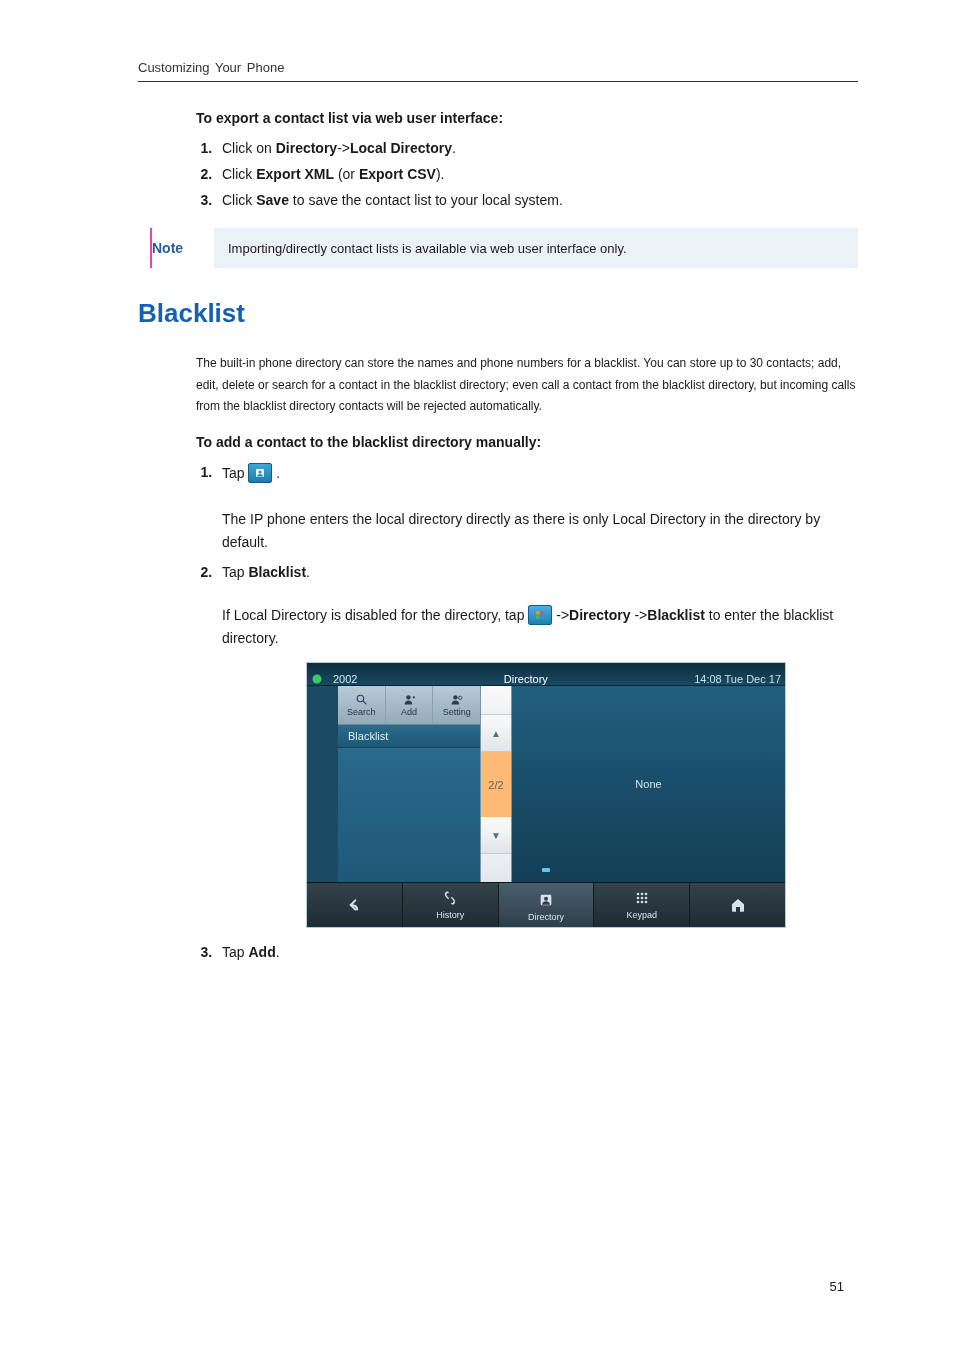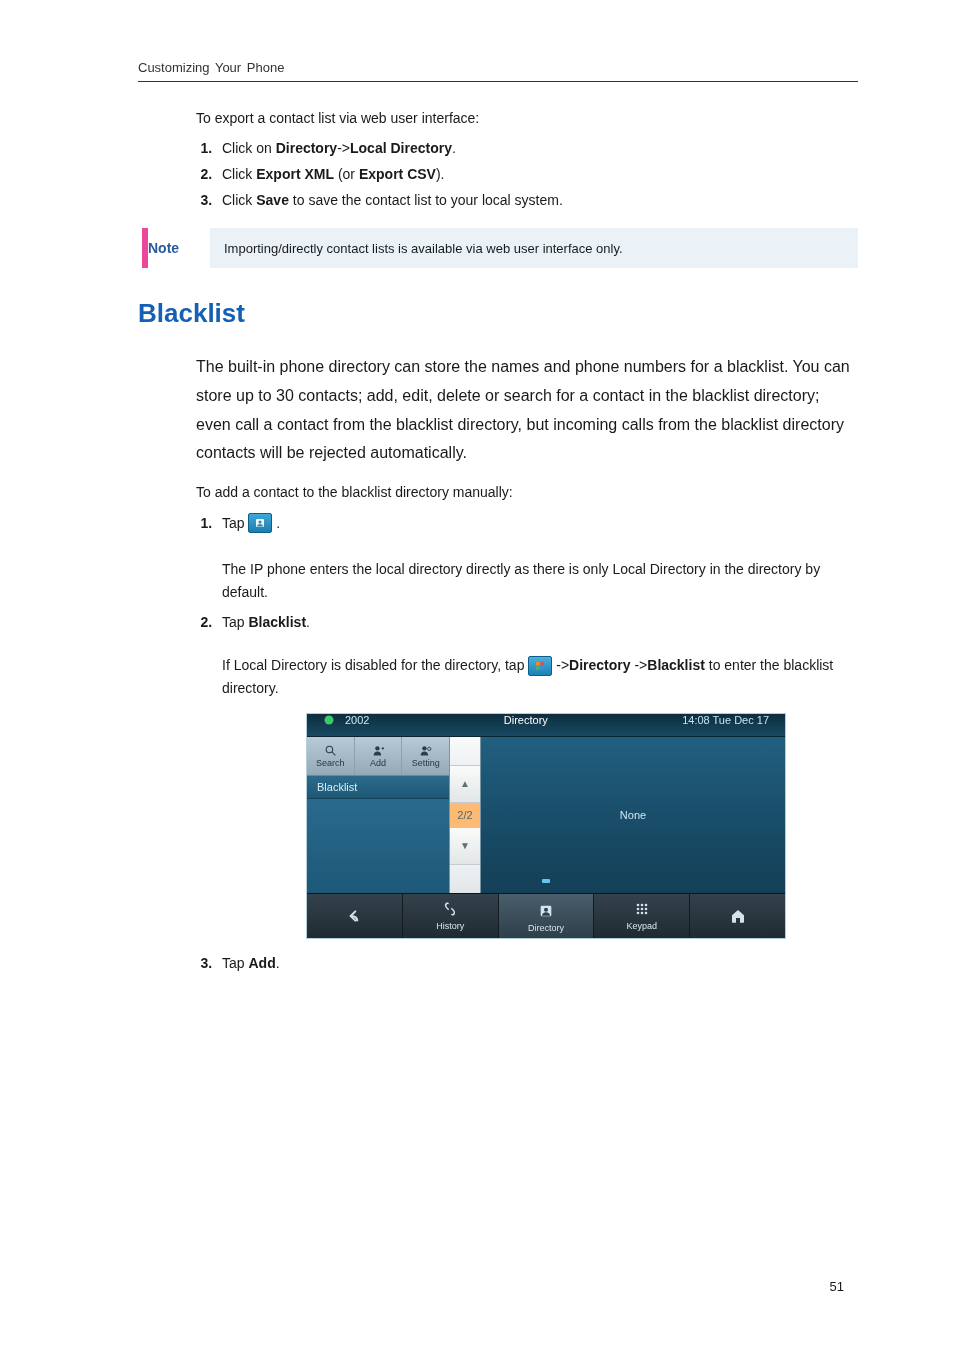--- a/index.html
+++ b/index.html
@@ -19,47 +19,47 @@
   .header-line {
     text-align: left;
     font-size: 13px;
     color: #333;
     border-bottom: 1px solid #333;
     padding-bottom: 6px;
     margin-bottom: 28px;
     word-spacing: 2px;
   }
   .section-intro {
-    font-weight: normal;
+    font-weight: bold;
     font-size: 14px;
     margin: 8px 0 14px 58px;
   }
   ol.steps {
     margin: 0 0 20px 58px;
     padding-left: 20px;
     font-size: 14px;
   }
   ol.steps > li {
     margin-bottom: 10px;
     padding-left: 6px;
   }
   ol.steps > li::marker {
     font-weight: bold;
   }
   .step-body {
     margin-top: 24px;
     line-height: 1.65;
   }
   .note-box {
-    margin: 18px 0 28px 4px;
+    margin: 18px 0 28px 12px;
     background: #eaf2f7;
     display: flex;
     align-items: center;
     font-size: 13px;
-    border-left: 6px solid #ec4899;
+    border-left: 2px solid #ec4899;
   }
   .note-label {
     color: #2a5b9c;
     font-weight: bold;
     padding: 12px 18px 12px 0;
     background: #fff;
     font-size: 14px;
     width: 62px;
     box-sizing: border-box;
   }
@@ -68,21 +68,21 @@
     flex: 1;
   }
   h1.section {
     color: #1560b5;
     font-size: 26px;
     font-weight: bold;
     margin: 30px 0 24px 0;
   }
   .body-para {
     margin: 0 0 16px 58px;
-    font-size: 16px;
+    font-size: 12px;
     line-height: 1.8;
   }
   .inline-icon {
     display: inline-flex;
     align-items: center;
     justify-content: center;
     width: 22px;
     height: 18px;
     background: linear-gradient(#3fa9d6, #1f7bb0);
     border: 1px solid #0d5f88;
@@ -100,34 +100,35 @@
     width: 478px;
     margin: 12px 0 16px 84px;
     font-family: Arial, sans-serif;
     font-size: 11px;
     color: #e5eef4;
     border: 1px solid #b5ced9;
     background: #1b4a63;
   }
   .p-status {
     display: flex;
-    align-items: flex-start;
+    align-items: flex-end;
     height: 22px;
     background: linear-gradient(#0e2d3d, #184a63);
     border-bottom: 1px solid #0a2331;
-    padding: 0 16px;
+    padding: 0 4px;
     gap: 6px;
   }
   .p-status .ext { color: #cdebf7; margin-left: 4px; }
   .p-status .title { flex: 1; text-align: center; color: #fff; }
   .p-status .clock { color: #bfe4f2; }
 
   .p-midrow {
     display: flex;
-    height: 156px;
+    height: 196px;
+    margin-left: 31px;
   }
   .p-left {
     width: 142px;
     display: flex;
     flex-direction: column;
   }
   .p-actions {
     display: flex;
     background: linear-gradient(#b8cbd6,#93aab8);
     height: 38px;

